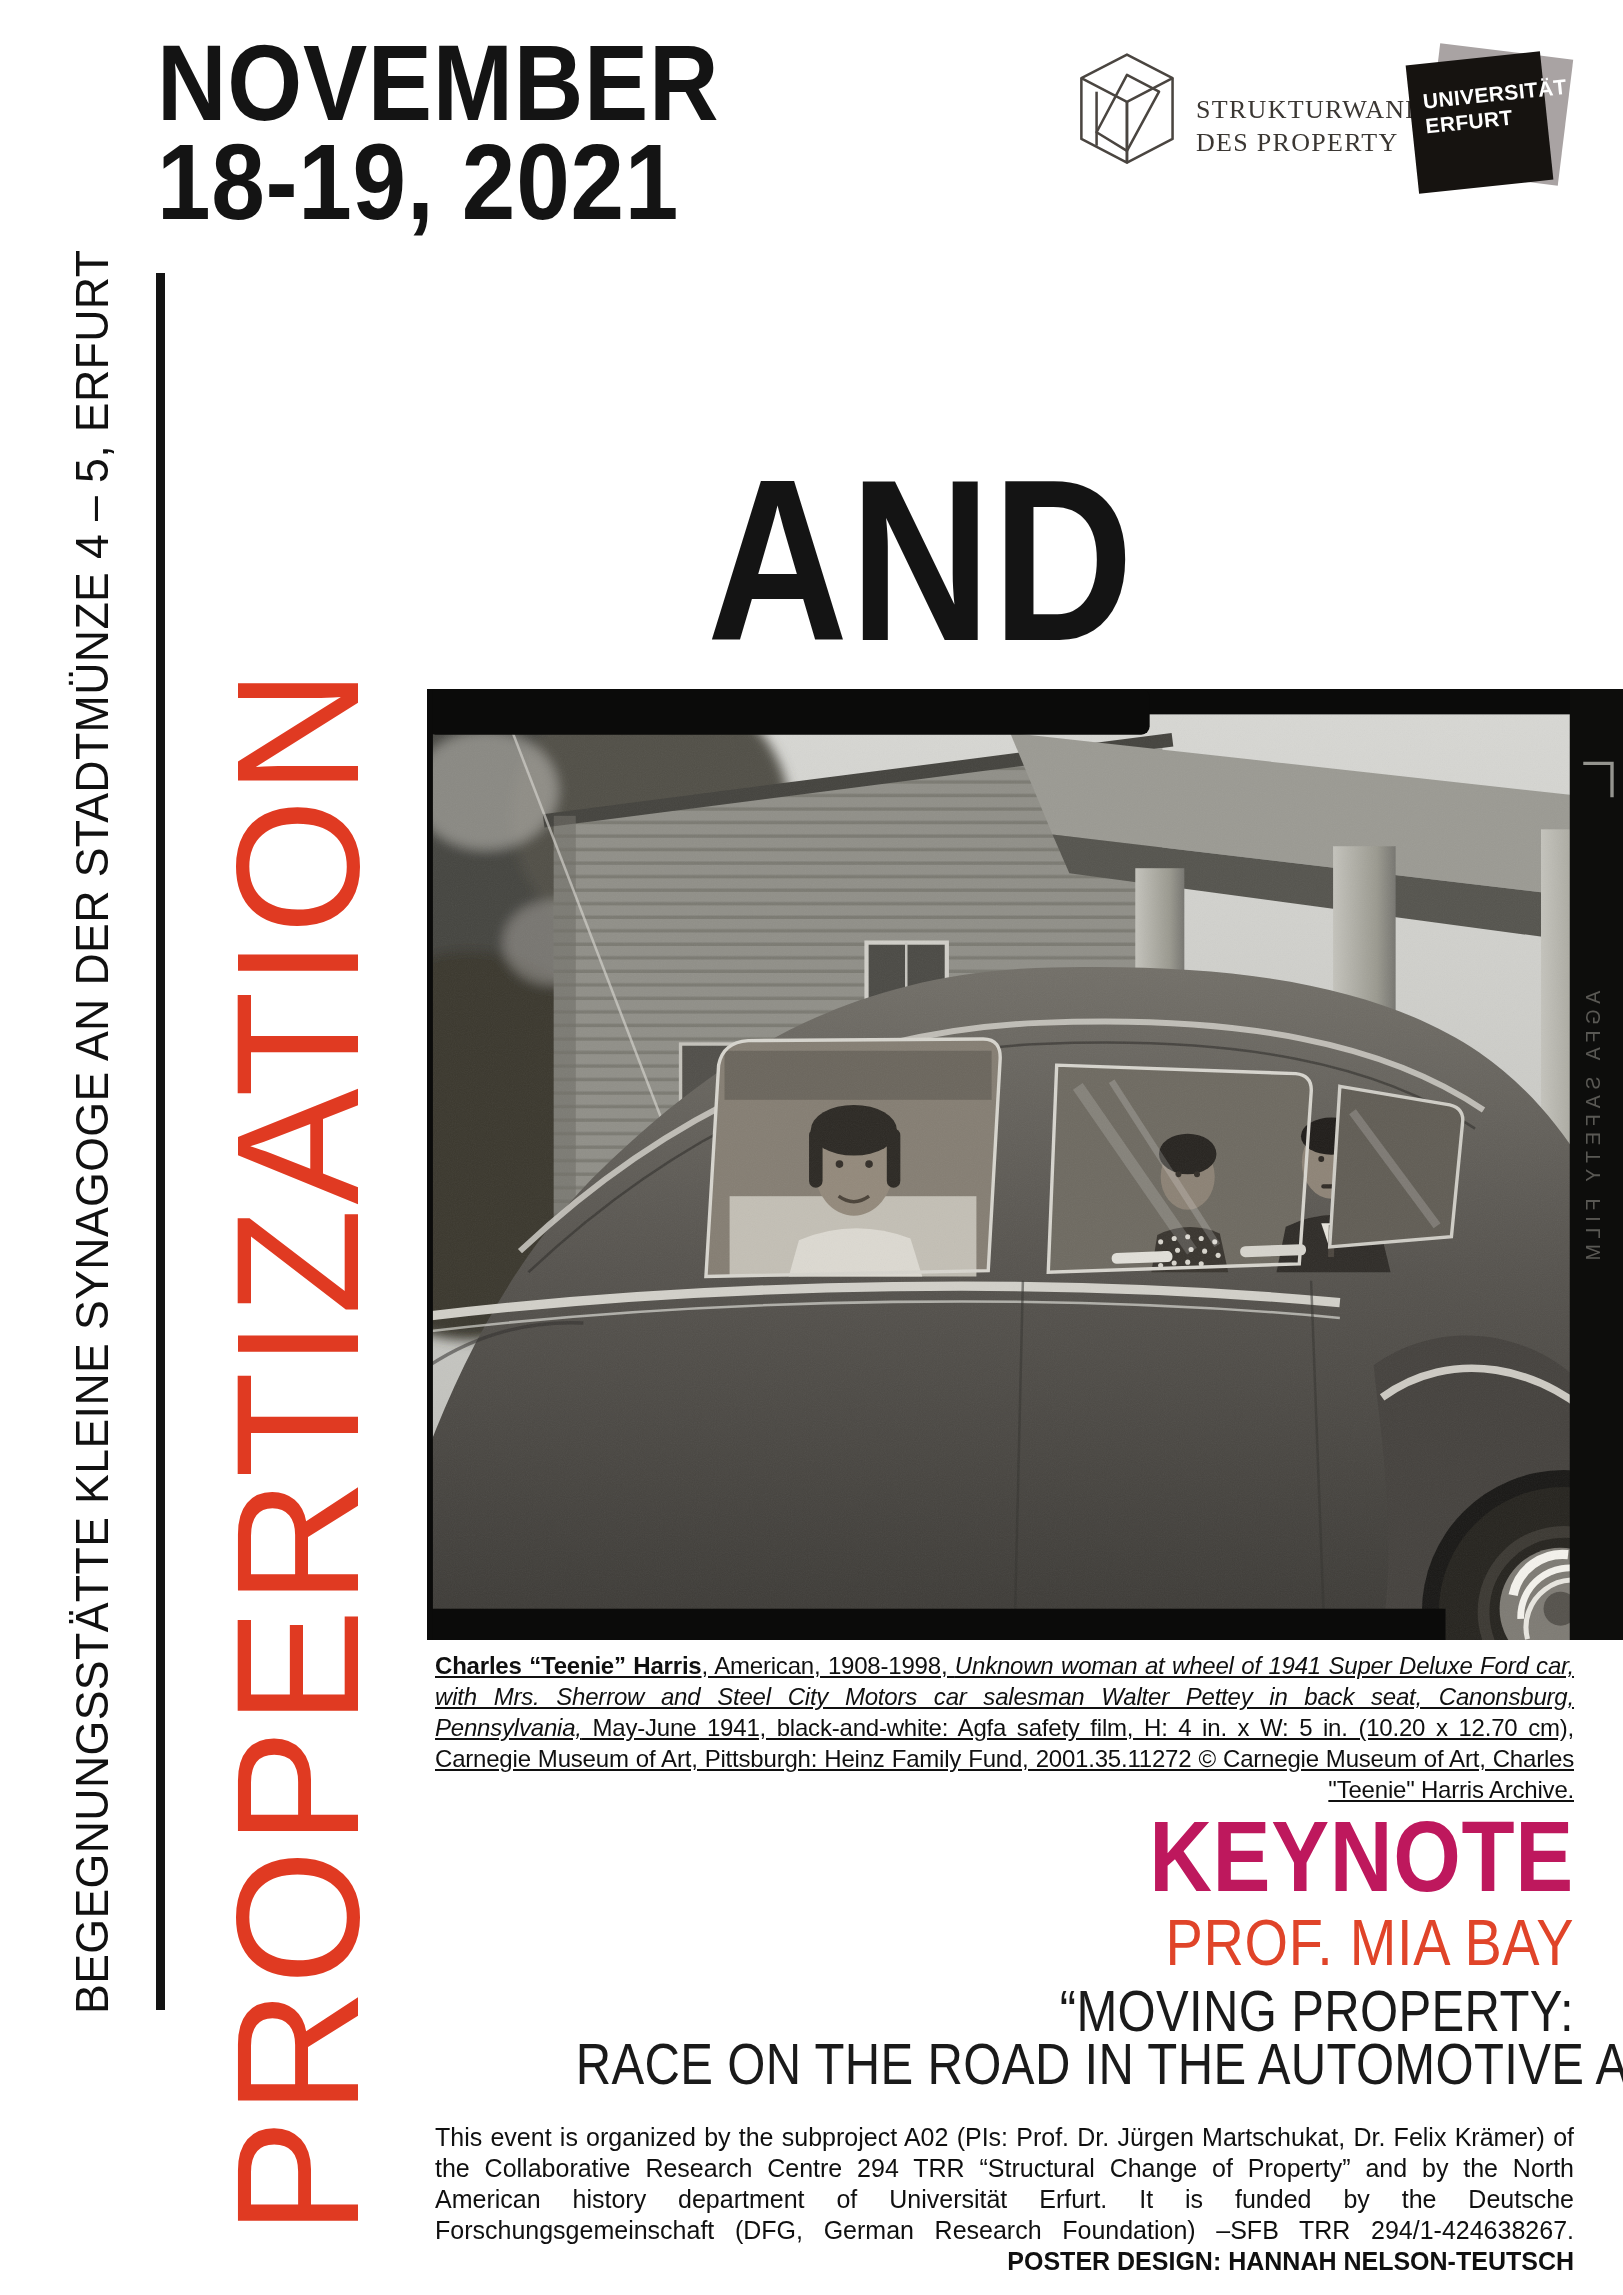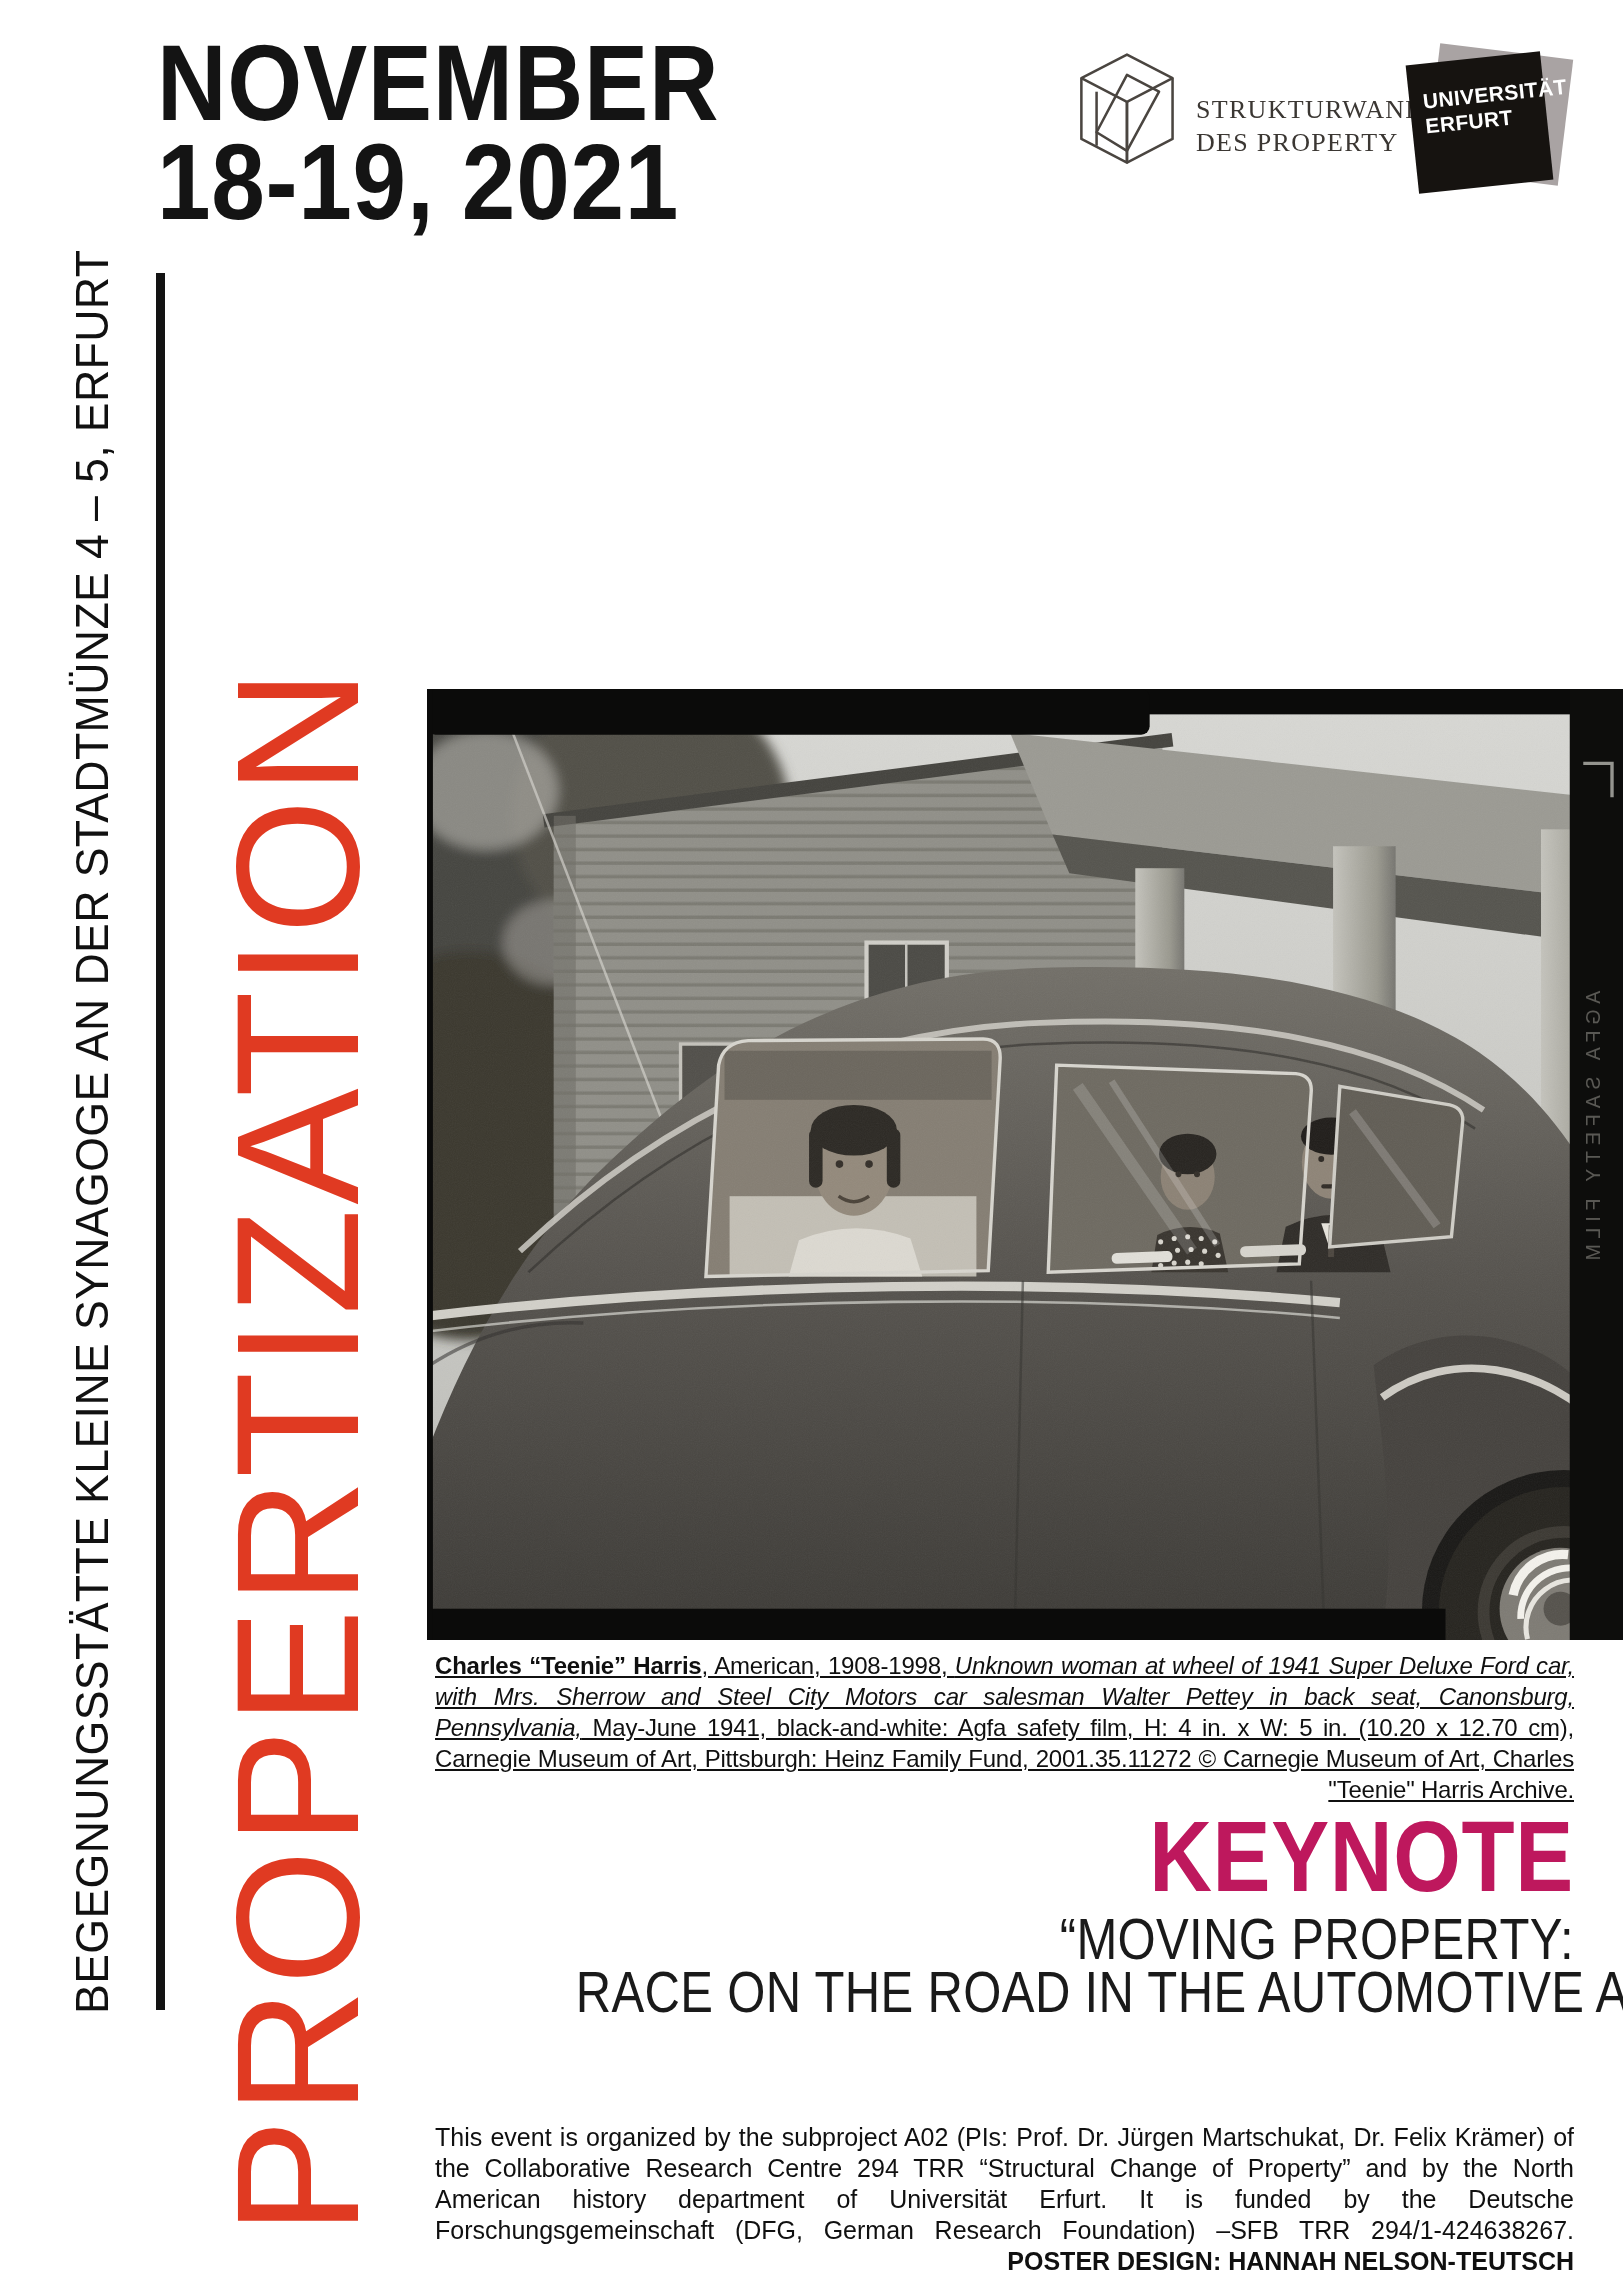--- a/index.html
+++ b/index.html
@@ -81,20 +81,21 @@
   </div>
 
   <div class="venue-vertical">
     <span class="sq">BEGEGNUNGSSTÄTTE KLEINE SYNAGOGE AN DER STADTMÜNZE 4 – 5, ERFURT</span>
   </div>
 
   <div class="v-divider"></div>
 
   <div class="prop-vertical">PROPERTIZATION</div>
 
+  <div class="title-and"><span class="cond">AND</span></div>
 
   <div class="photo">
     <svg viewBox="0 0 1415 1125" preserveAspectRatio="none">
       <defs>
         <linearGradient id="sky" x1="0" y1="0" x2="0" y2="1">
           <stop offset="0" stop-color="#d8d8d4"></stop>
             <stop offset="1" stop-color="#bcbcb7"></stop>
         </linearGradient>
         <linearGradient id="bodyg" x1="0" y1="0" x2="0" y2="1">
           <stop offset="0" stop-color="#726f68"></stop>
@@ -268,20 +269,21 @@
       </g>
     </svg>
   </div>
 
   <div class="caption">
     <span class="b">Charles “Teenie” Harris</span><span>, American, 1908-1998, </span><span class="i">Unknown woman at wheel of 1941 Super Deluxe Ford car, with Mrs. Sherrow and Steel City Motors car salesman Walter Pettey in back seat, Canonsburg, Pennsylvania,</span><span> May-June 1941, black-and-white: Agfa safety film, H: 4 in. x W: 5 in. (10.20 x 12.70 cm), Carnegie Museum of Art, Pittsburgh: Heinz Family Fund, 2001.35.11272 © Carnegie Museum of Art, Charles "Teenie" Harris Archive.</span>
   </div>
 
   <div class="keynote">
     <div class="kn-line kn-heading"><span class="cond">KEYNOTE</span></div>
+    <div class="kn-line kn-speaker"><span class="cond">PROF. MIA BAY</span></div>
     <div class="kn-line kn-talk first"><span class="cond">“MOVING PROPERTY:</span></div>
     <div class="kn-line kn-talk"><span class="cond">RACE ON THE ROAD IN THE AUTOMOTIVE AGE”</span></div>
   </div>
 
   <div class="footer">
     <span>This event is organized by the subproject A02 (PIs: Prof. Dr. Jürgen Martschukat, Dr. Felix Krämer) of the Collaborative Research Centre 294 TRR “Structural Change of Property” and by the North American history department of Universität Erfurt. It is funded by the Deutsche Forschungsgemeinschaft (DFG, German Research Foundation) –SFB TRR 294/1-424638267. </span><span class="b">POSTER DESIGN: HANNAH NELSON-TEUTSCH</span>
   </div>
 
 </div>
 

